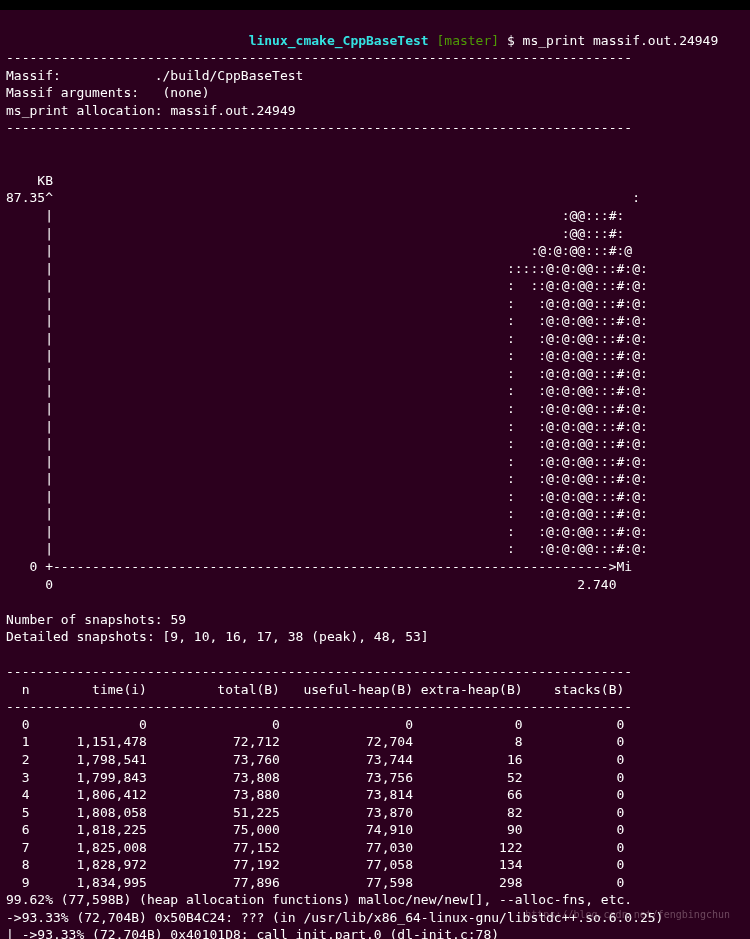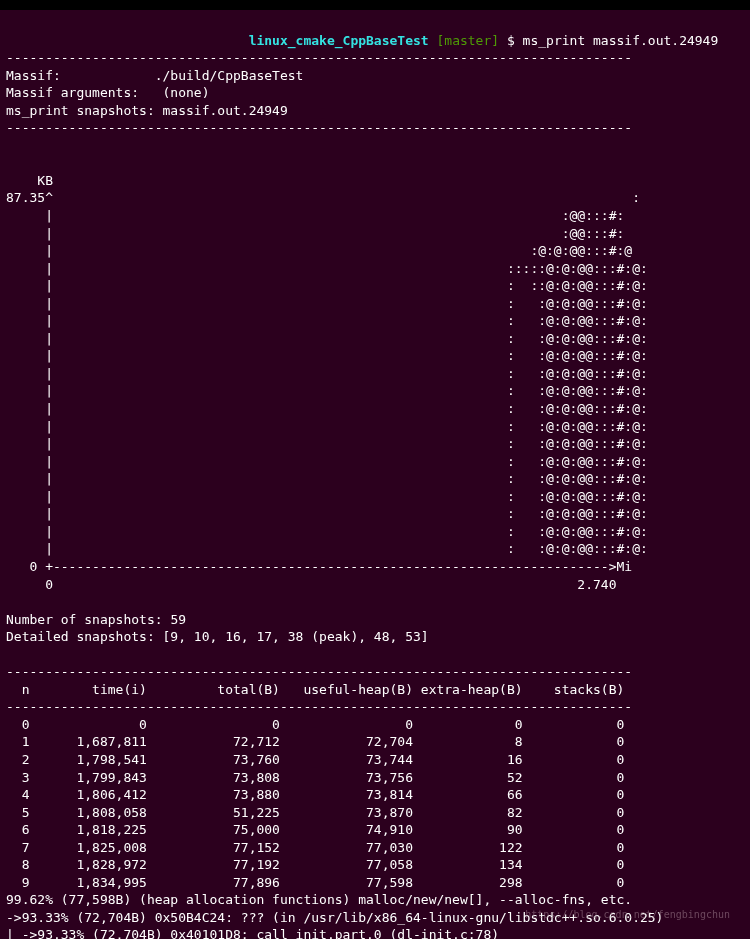--- a/index.html
+++ b/index.html
@@ -33,21 +33,21 @@
   }
 </style>
 </head>
 <body>
 <div class="topbar"></div>
 <div class="term">
 <span class="cmdline"><span>                               </span><span class="prompt-path">linux_cmake_CppBaseTest</span> <span class="prompt-branch">[master]</span> <span class="prompt-sep">$</span> <span>ms_print massif.out.24949</span></span>
 <span class="dash">--------------------------------------------------------------------------------</span>
 <span><span>Massif:</span>            <span>./build/CppBaseTest</span></span>
 <span><span>Massif arguments:</span>   <span>(none)</span></span>
-<span><span>ms_print snapshots:</span> <span>massif.out.24949</span></span>
+<span><span>ms_print allocation:</span> <span>massif.out.24949</span></span>
 <span class="dash">--------------------------------------------------------------------------------</span>
 <span> </span>
 <span> </span>
 <span>    KB</span>
 <span><span>87.35^</span>                                                                          :</span>
 <span>     |                                                                 :@@:::#:</span>
 <span>     |                                                                 :@@:::#:</span>
 <span>     |                                                             :@:@:@@:::#:@</span>
 <span>     |                                                          :::::@:@:@@:::#:@:</span>
 <span>     |                                                          :  ::@:@:@@:::#:@:</span>
@@ -69,21 +69,21 @@
 <span>   0 +-----------------------------------------------------------------------&gt;Mi</span>
 <span>     <span>0</span>                                                                   <span>2.740</span></span>
 <span> </span>
 <span><span>Number of snapshots:</span> <span>59</span></span>
 <span><span>Detailed snapshots:</span> <span>[9, 10, 16, 17, 38 (peak), 48, 53]</span></span>
 <span> </span>
 <span class="dash">--------------------------------------------------------------------------------</span>
 <span>  n        time(i)         total(B)   useful-heap(B) extra-heap(B)    stacks(B)</span>
 <span class="dash">--------------------------------------------------------------------------------</span>
 <span>  0              0                0                0             0            0</span>
-<span>  1      1,687,811           72,712           72,704             8            0</span>
+<span>  1      1,151,478           72,712           72,704             8            0</span>
 <span>  2      1,798,541           73,760           73,744            16            0</span>
 <span>  3      1,799,843           73,808           73,756            52            0</span>
 <span>  4      1,806,412           73,880           73,814            66            0</span>
 <span>  5      1,808,058           51,225           73,870            82            0</span>
 <span>  6      1,818,225           75,000           74,910            90            0</span>
 <span>  7      1,825,008           77,152           77,030           122            0</span>
 <span>  8      1,828,972           77,192           77,058           134            0</span>
 <span>  9      1,834,995           77,896           77,598           298            0</span>
 <span>99.62% (77,598B) (heap allocation functions) malloc/new/new[], --alloc-fns, etc.</span>
 <span>-&gt;93.33% (72,704B) 0x50B4C24: ??? (in /usr/lib/x86_64-linux-gnu/libstdc++.so.6.0.25)</span>

